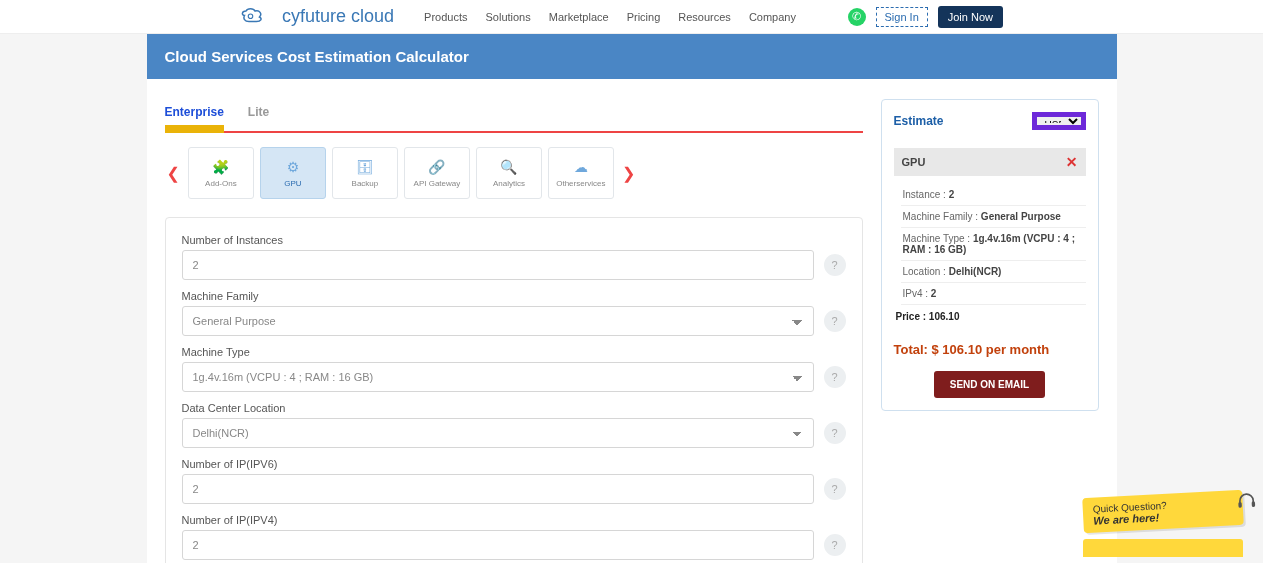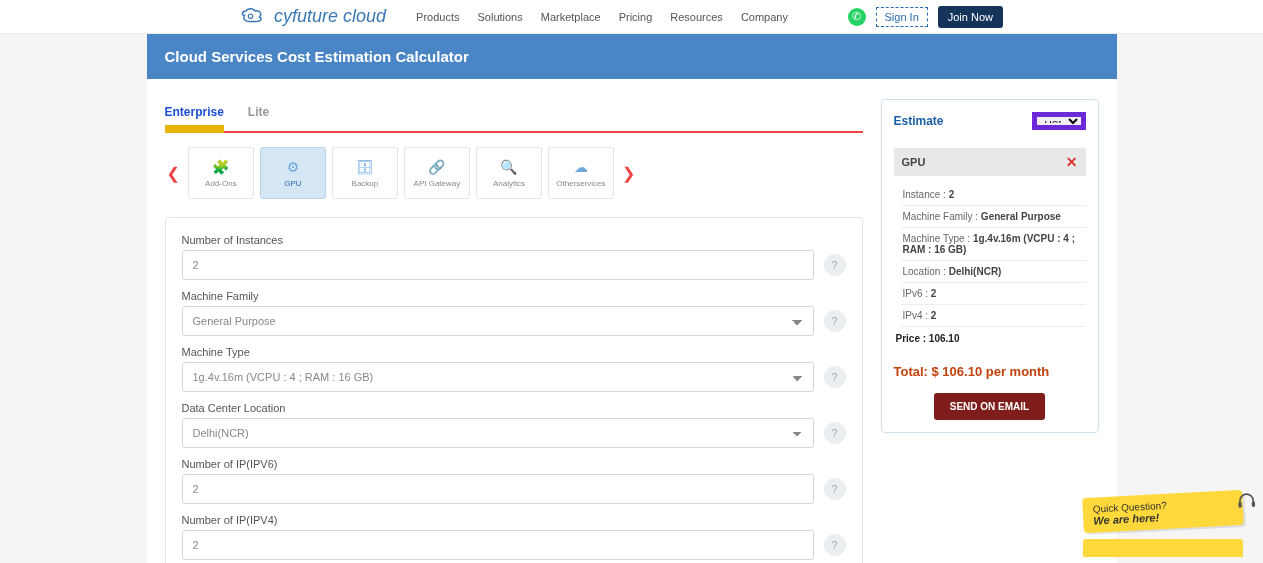--- a/index.html
+++ b/index.html
@@ -1,19 +1,19 @@
 <!DOCTYPE html>
 <html><head>
 <meta charset="utf-8">
 <style>
 * { box-sizing: border-box; margin: 0; padding: 0; font-family: Arial, sans-serif; }
 body { background: #f5f5f5; font-size: 12px; color: #444; }
 
 .topbar { background: #fff; border-bottom: 1px solid #eee; height: 34px; display: flex; align-items: center; justify-content: space-between; padding: 0 260px 0 240px; }
-.logo { display: flex; align-items: center; gap: 4px; font-style: italic; }
+.logo { display: flex; align-items: center; gap: 12px; }
 .logo svg { height: 22px; }
 .logo-text { font-size: 18px; font-weight: 500; color: #3a78b5; display: flex; align-items: center; }
 .nav { display: flex; gap: 18px; margin-left: 30px; }
 .nav a { font-size: 11px; color: #555; text-decoration: none; }
 .topright { display: flex; align-items: center; gap: 10px; }
 .wa-icon { width: 18px; height: 18px; border-radius: 50%; background: #25d366; display: flex; align-items: center; justify-content: center; color: #fff; font-size: 11px; }
 .signin { font-size: 11px; color: #2b6cb0; border: 1px dashed #2b6cb0; padding: 3px 8px; background: #fff; cursor: pointer; }
 .joinnow { font-size: 11px; color: #fff; background: #14345a; border: none; padding: 5px 10px; border-radius: 3px; cursor: pointer; }
 
 .page { max-width: 970px; margin: 0 auto; background: #fff; }
@@ -180,21 +180,20 @@
         <select class="cur-select"><option>USD</option></select>
       </div>
       <div class="est-item-head">
         <span>GPU</span>
         <span class="remove">✕</span>
       </div>
       <div class="est-line"><span>Instance : </span><b>2</b></div>
       <div class="est-line"><span>Machine Family : </span><b>General Purpose</b></div>
       <div class="est-line"><span>Machine Type : </span><b>1g.4v.16m (VCPU : 4 ; RAM : 16 GB)</b></div>
       <div class="est-line"><span>Location : </span><b>Delhi(NCR)</b></div>
-      <div class="est-line"><span>IPv6 : </span><b>2</b></div>
       <div class="est-line"><span>IPv4 : </span><b>2</b></div>
       <div class="est-price"><span>Price : </span><span>106.10</span></div>
       <div class="est-total">Total: $ 106.10 per month</div>
       <button class="send-btn">SEND ON EMAIL</button>
     </div>
   </div>
 </div>
 
 <div class="chatw">
   <div class="bubble">

